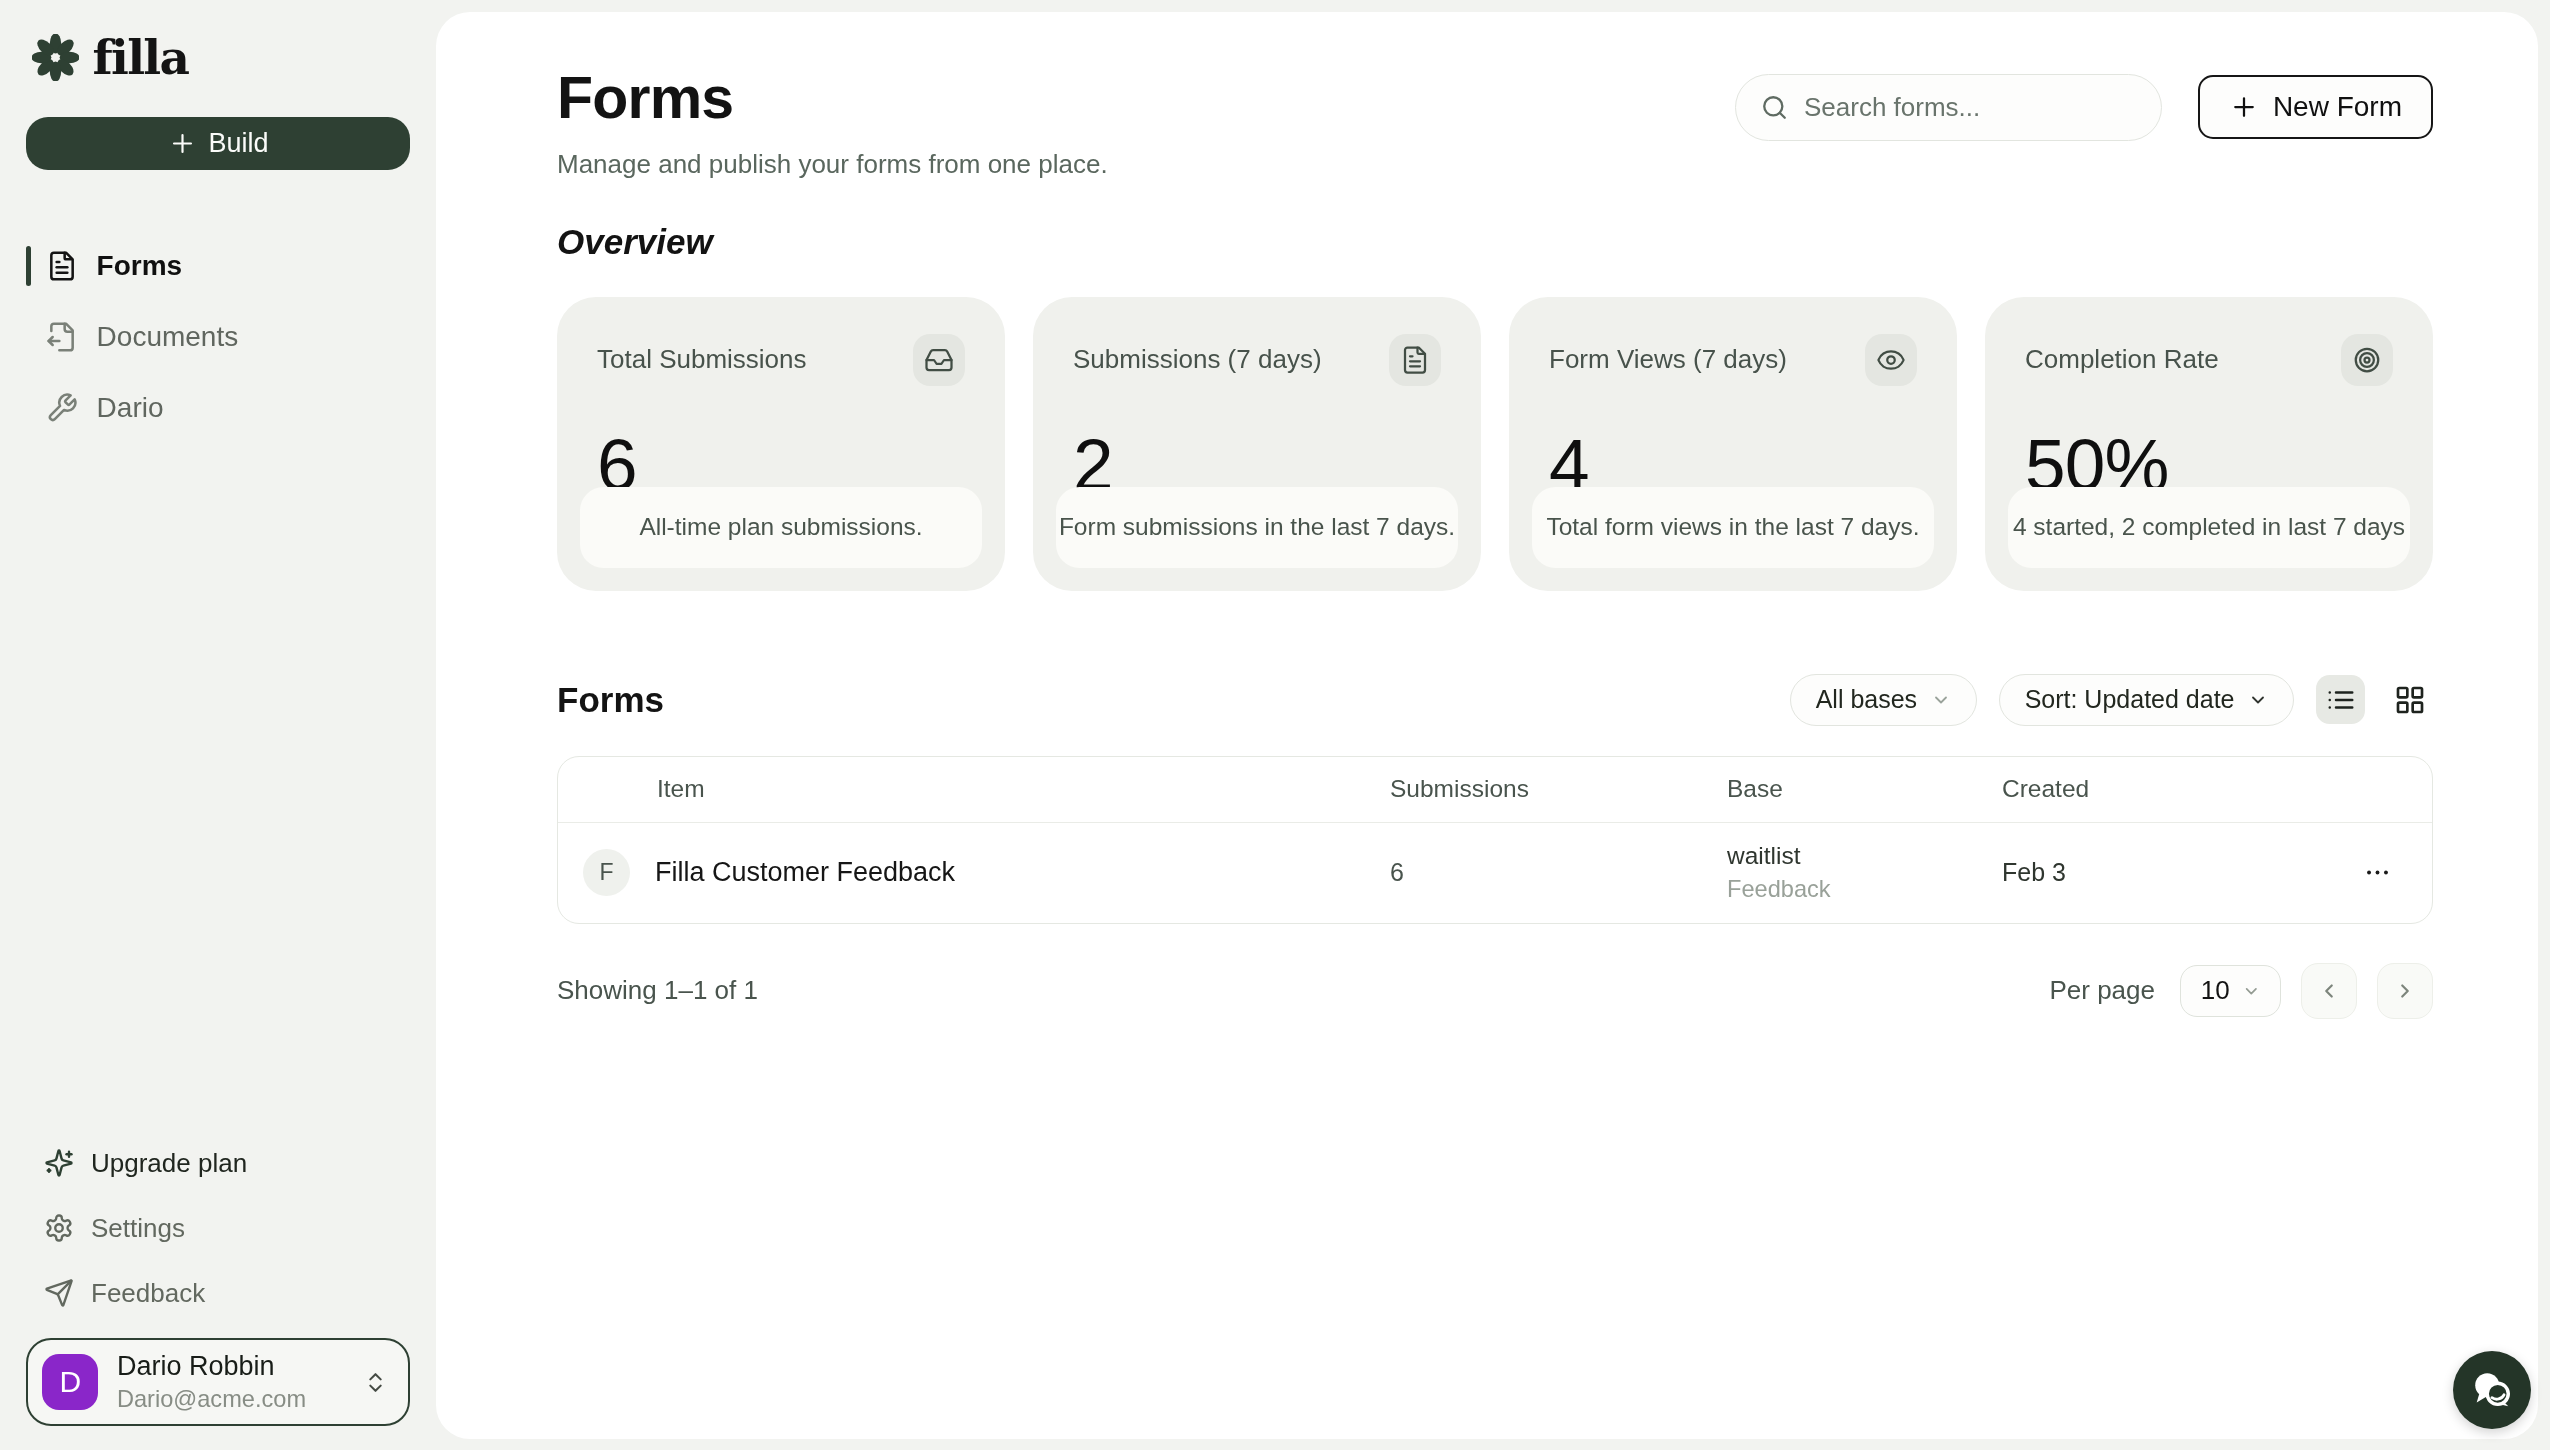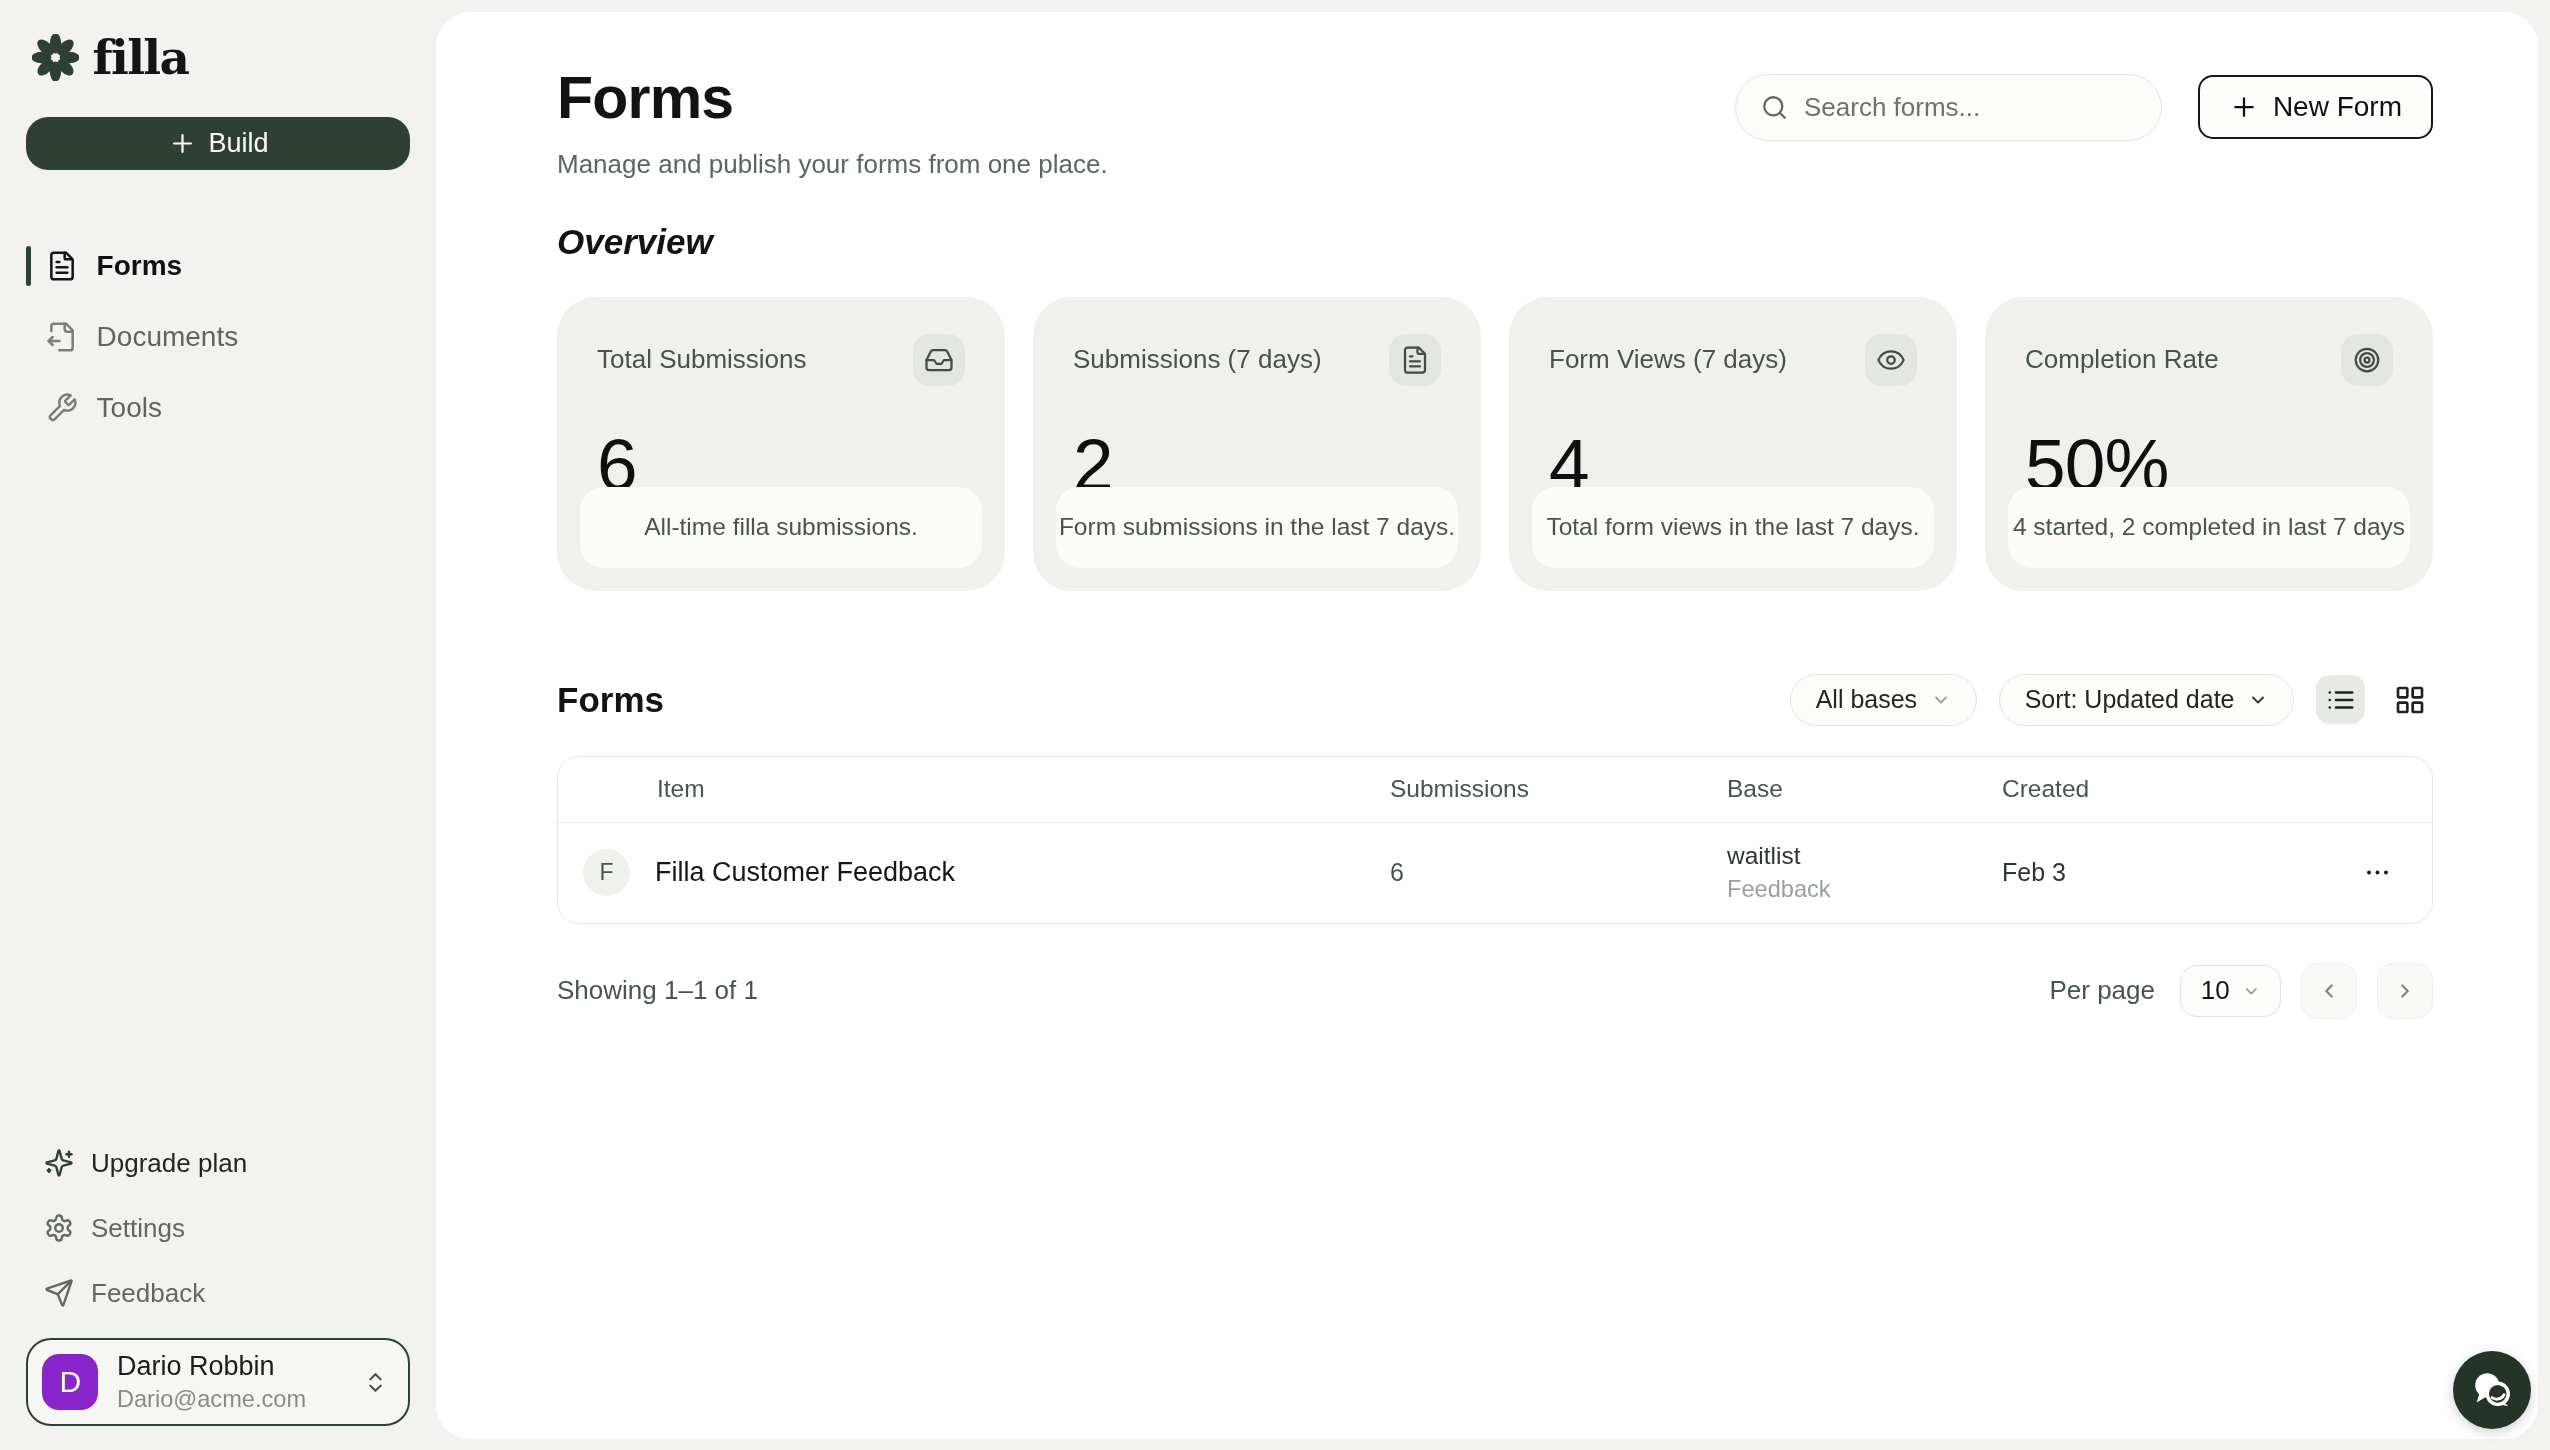--- a/index.html
+++ b/index.html
@@ -200,21 +200,21 @@
           </svg>
       </span>
       <span>Documents</span>
     </div>
     <div class="nav-item">
       <span>
         <svg width="32" height="32" viewBox="0 0 24 24" fill="none" stroke="#7A8078" stroke-width="1.9" stroke-linecap="round" stroke-linejoin="round">
             <path d="M14.7 6.3a1 1 0 0 0 0 1.4l1.6 1.6a1 1 0 0 0 1.4 0l3.77-3.77a6 6 0 0 1-7.94 7.94l-6.91 6.91a2.12 2.12 0 0 1-3-3l6.91-6.91a6 6 0 0 1 7.94-7.94l-3.76 3.76z"></path>
           </svg>
       </span>
-      <span>Tools</span>
+      <span>Dario</span>
     </div>
   </div>
 
   <div class="sb-spacer"></div>
 
   <div class="foot-nav">
     <div class="foot-item em">
       <span>
         <svg width="30" height="30" viewBox="0 0 24 24" fill="none" stroke="#2E4033" stroke-width="1.9" stroke-linecap="round" stroke-linejoin="round">
             <path d="M9.937 15.5A2 2 0 0 0 8.5 14.063l-6.135-1.582a.5.5 0 0 1 0-.962L8.5 9.936A2 2 0 0 0 9.937 8.5l1.582-6.135a.5.5 0 0 1 .963 0L14.063 8.5A2 2 0 0 0 15.5 9.937l6.135 1.581a.5.5 0 0 1 0 .964L15.5 14.063a2 2 0 0 0-1.437 1.437l-1.582 6.135a.5.5 0 0 1-.963 0z"></path>
@@ -297,21 +297,21 @@
       <div class="card-top">
         <span class="card-title">Total Submissions</span>
         <span class="icon-chip">
           <svg width="30" height="30" viewBox="0 0 24 24" fill="none" stroke="#414D44" stroke-width="1.8" stroke-linecap="round" stroke-linejoin="round">
               <polyline points="22 12 16 12 14 15 10 15 8 12 2 12"></polyline>
               <path d="M5.45 5.11 2 12v6a2 2 0 0 0 2 2h16a2 2 0 0 0 2-2v-6l-3.45-6.89A2 2 0 0 0 16.76 4H7.24a2 2 0 0 0-1.79 1.11z"></path>
             </svg>
         </span>
       </div>
       <div class="card-value">6</div>
-      <div class="card-foot">All-time filla submissions.</div>
+      <div class="card-foot">All-time plan submissions.</div>
     </div>
 
     <div class="card">
       <div class="card-top">
         <span class="card-title">Submissions (7 days)</span>
         <span class="icon-chip">
           <svg width="30" height="30" viewBox="0 0 24 24" fill="none" stroke="#414D44" stroke-width="1.8" stroke-linecap="round" stroke-linejoin="round">
               <path d="M15 2H6a2 2 0 0 0-2 2v16a2 2 0 0 0 2 2h12a2 2 0 0 0 2-2V7Z"></path>
               <path d="M14 2v4a1 1 0 0 0 1 1h4"></path>
               <path d="M16 13H8"></path>

